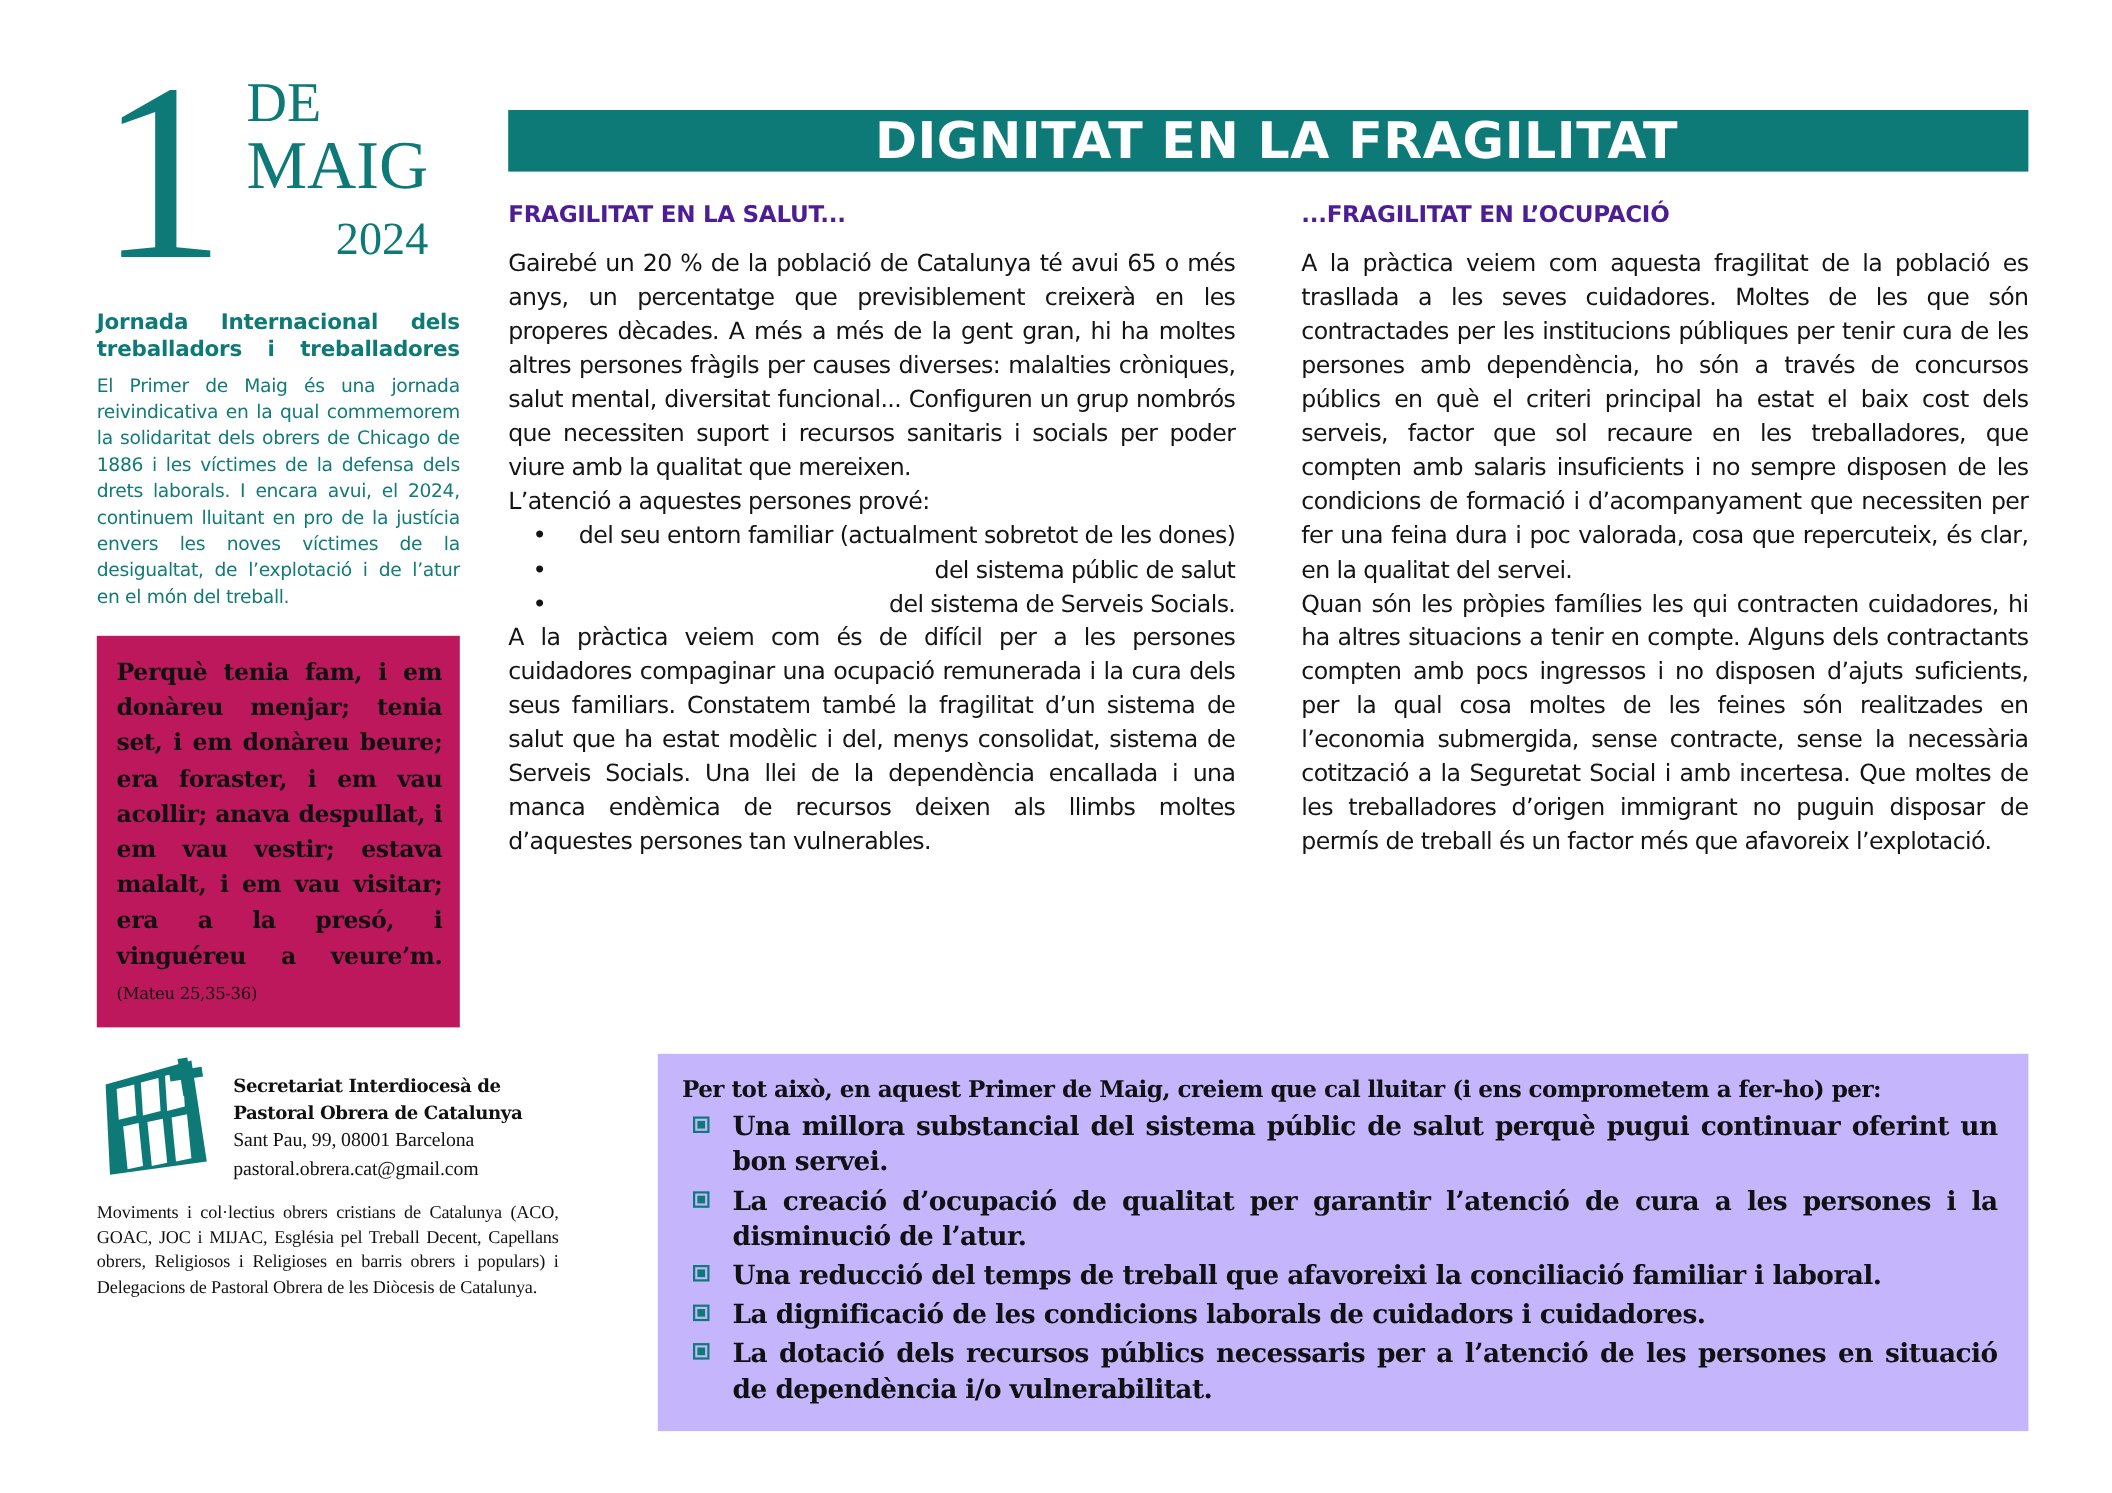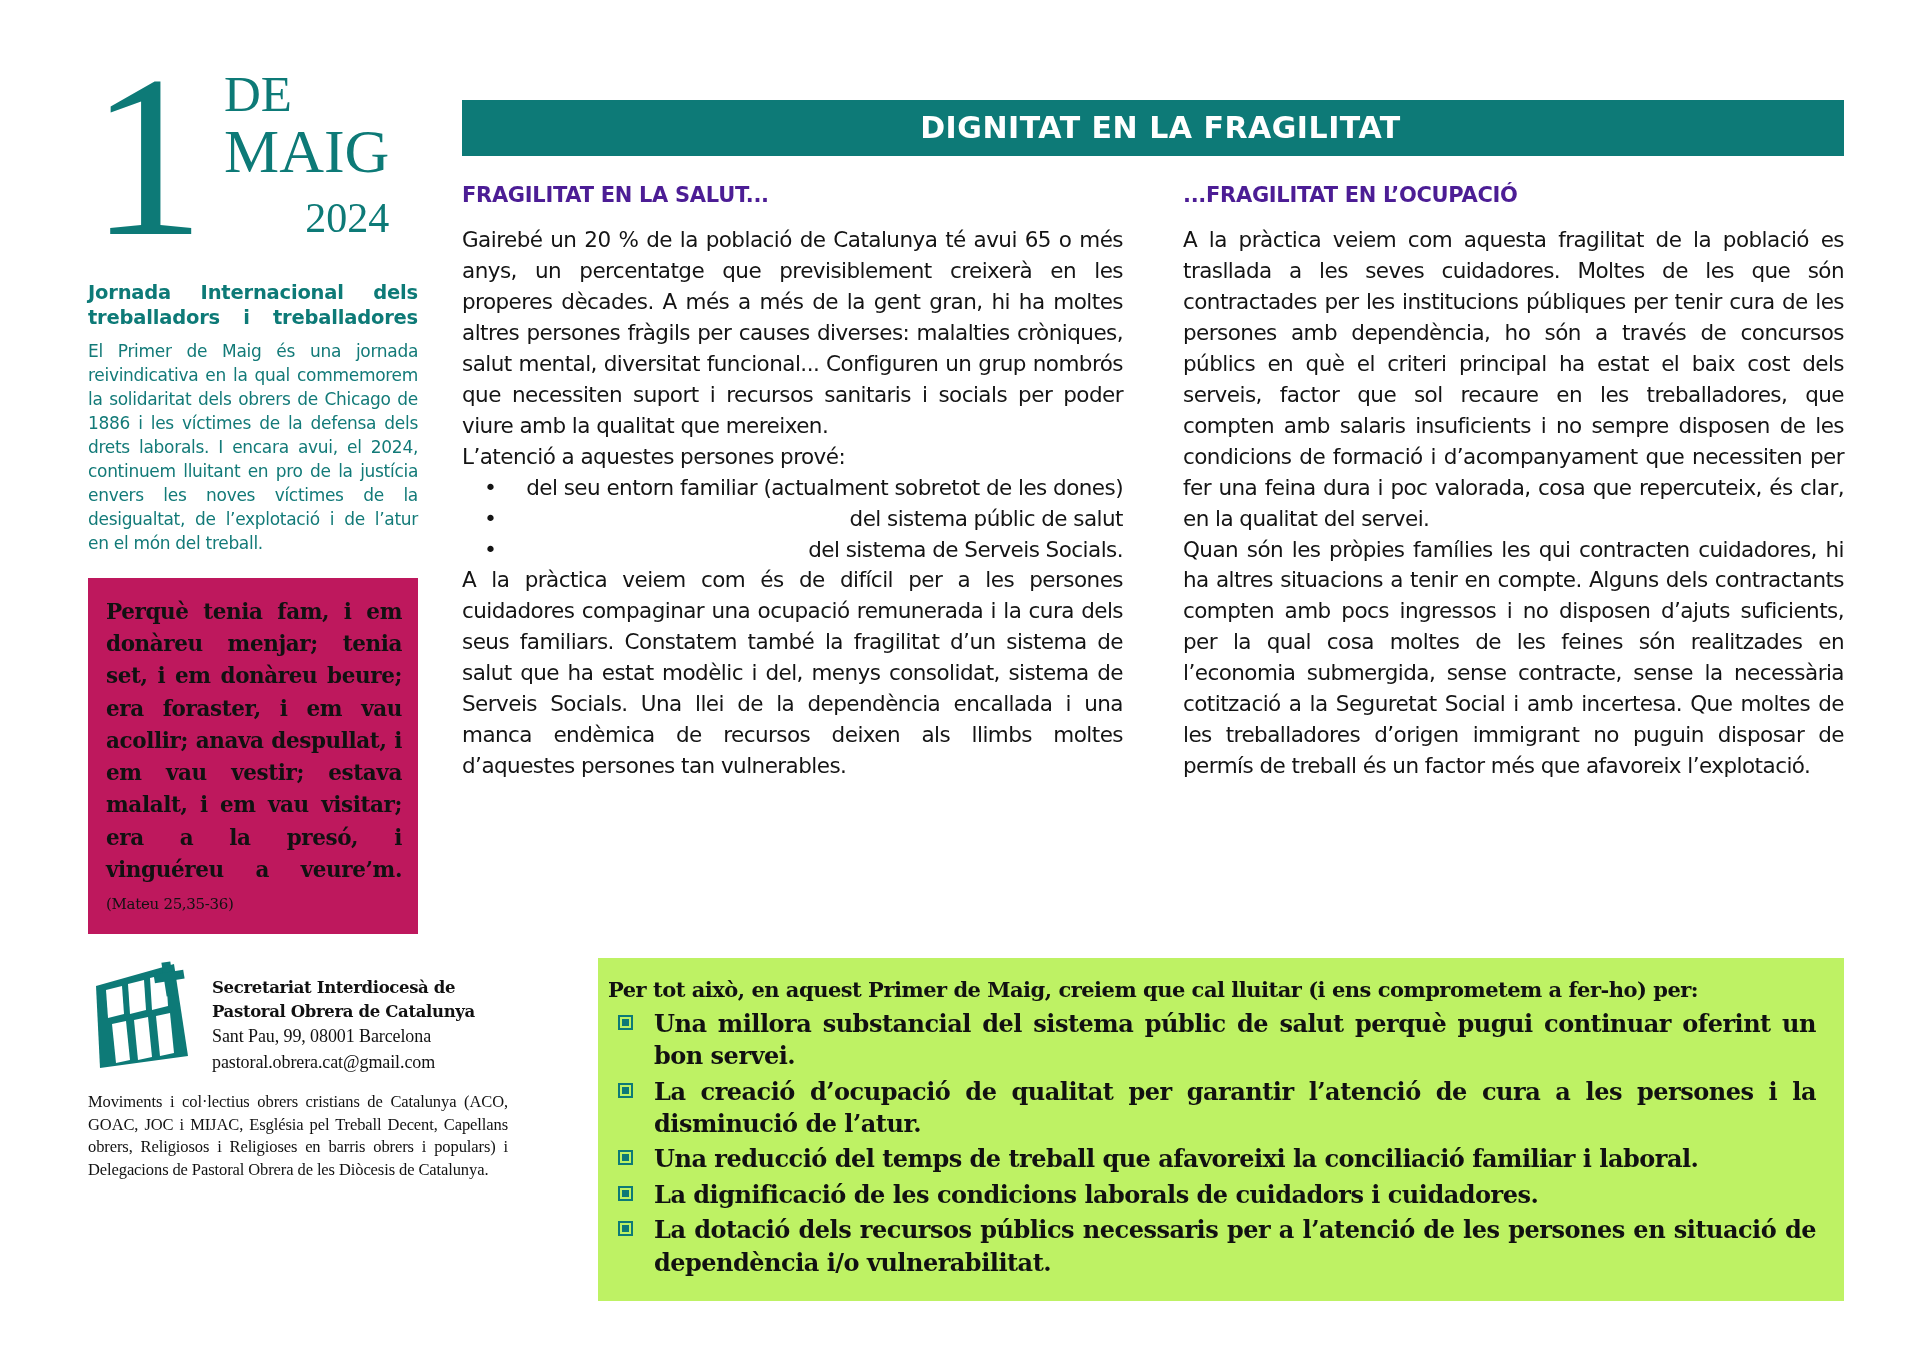--- a/index.html
+++ b/index.html
@@ -151,21 +151,21 @@
     height: 56px;
     display: flex;
     align-items: center;
     justify-content: center;
     width: 1382px;
     box-sizing: border-box;
   }
   .title-banner-text {
     font-family: "DejaVu Sans", sans-serif;
     font-weight: bold;
-    font-size: 30px;
+    font-size: 46px;
     color: #ffffff;
     letter-spacing: 0.5px;
     line-height: 1;
     transform: scaleX(1.0);
     margin-left: 15px;
   }
 
   .columns {
     display: flex;
     gap: 60px;
@@ -216,22 +216,22 @@
     font-size: 22px;
     color: #141414;
   }
 
   
   .commit-box {
     position: absolute;
     left: 598px;
     top: 958px;
     width: 1246px;
-    background: #bef264;
-    padding: 18px 28px 22px 10px;
+    background: #c4b5fd;
+    padding: 18px 28px 22px 22px;
     box-sizing: border-box;
   }
   .commit-lead {
     font-family: "DejaVu Serif", serif;
     font-weight: bold;
     font-size: 21px;
     line-height: 1.33;
     color: #111;
     letter-spacing: -0.5px;
     margin-bottom: 4px;

